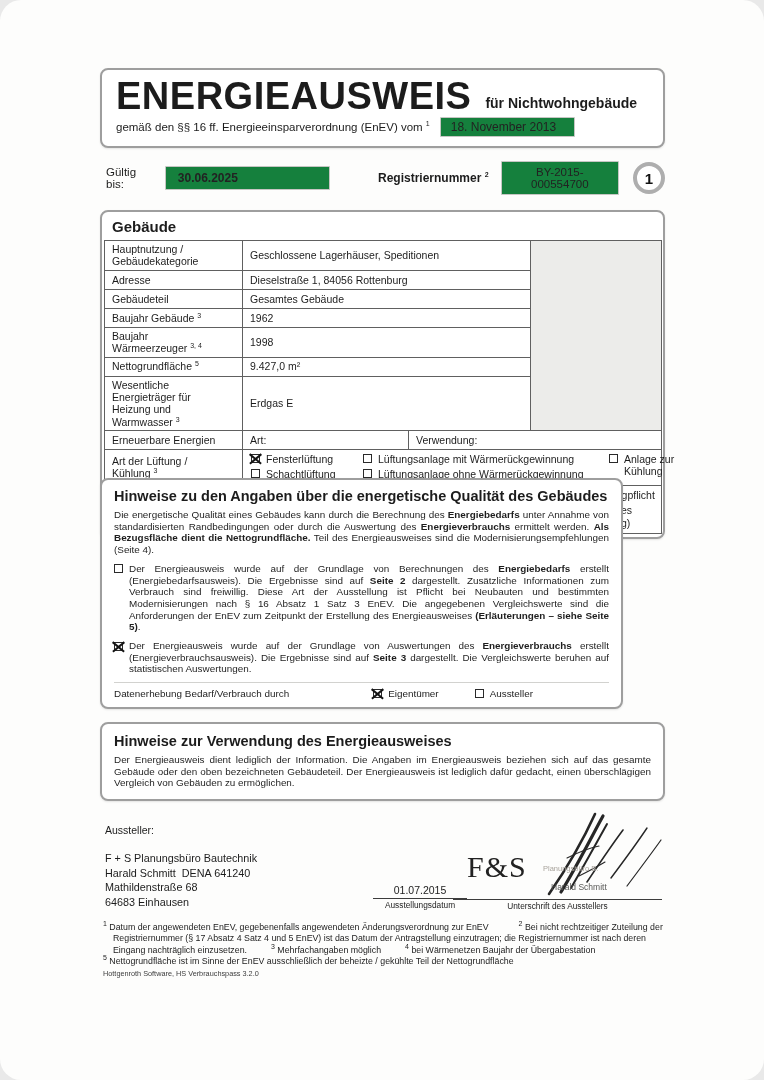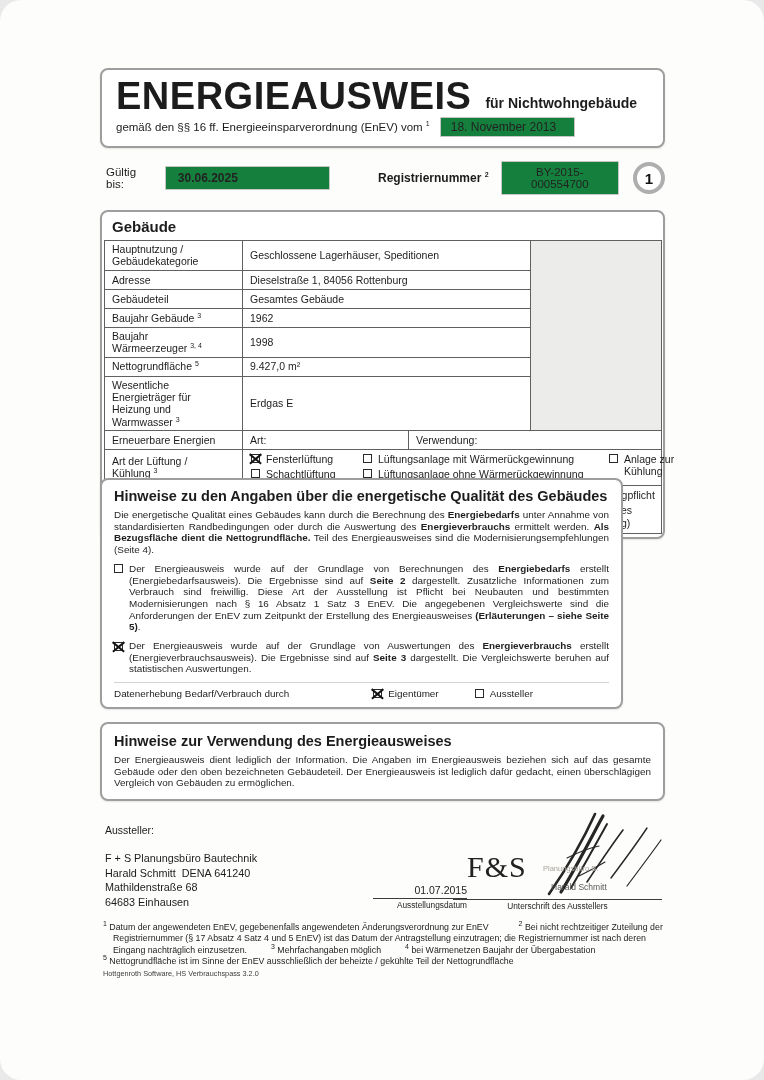--- a/index.html
+++ b/index.html
@@ -96,21 +96,21 @@
 
   
   .issuer { position:absolute; left:105px; top:822px; width:557px; height:100px; font-size:10.5px; }
   .issuer-label { position:absolute; left:0; top:2px; }
   .issuer-address { position:absolute; left:0; top:29px; font-size:10.8px; line-height:14.5px; }
   .stamp { position:absolute; left:360px; top:-10px; width:200px; height:92px; }
   .fs-logo { position:absolute; left:2px; top:38px; font-family:"Liberation Serif", serif; font-size:30px; color:#222; letter-spacing:1px; }
   .sig-svg { position:absolute; left:62px; top:-4px; }
   .stamp-sub { position:absolute; left:78px; top:52px; font-size:7.5px; color:#a9a49d; white-space:nowrap; }
   .stamp-name { position:absolute; left:86px; top:70px; font-size:8.5px; color:#5a5a58; white-space:nowrap; }
-  .date-group { position:absolute; left:268px; top:62px; width:94px; text-align:right; }
+  .date-group { position:absolute; left:268px; top:62px; width:94px; text-align:center; }
   .date-value { font-size:10.5px; }
   .u-line { border-top:1.3px solid #3c3c3c; margin-top:2px; }
   .u-label { font-size:8.3px; margin-top:1px; }
   .sig-group { position:absolute; left:348px; top:62px; width:209px; text-align:center; }
   .sig-group .spacer { height:13px; }
 
   
   .footnotes { position:absolute; left:103px; top:922px; width:562px; font-size:8.8px; line-height:11.4px; color:#222; }
   .footnotes p { margin:0; padding-left:10px; text-indent:-10px; }
   .fn-gap { display:inline-block; width:30px; }

